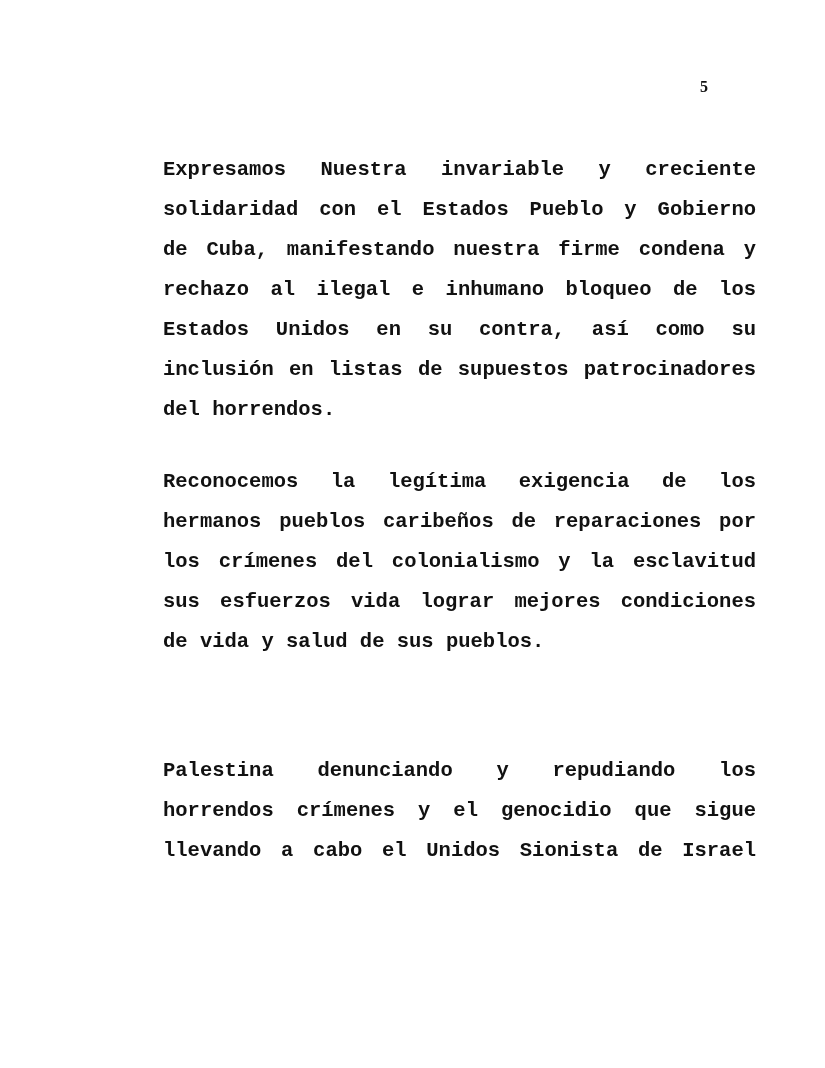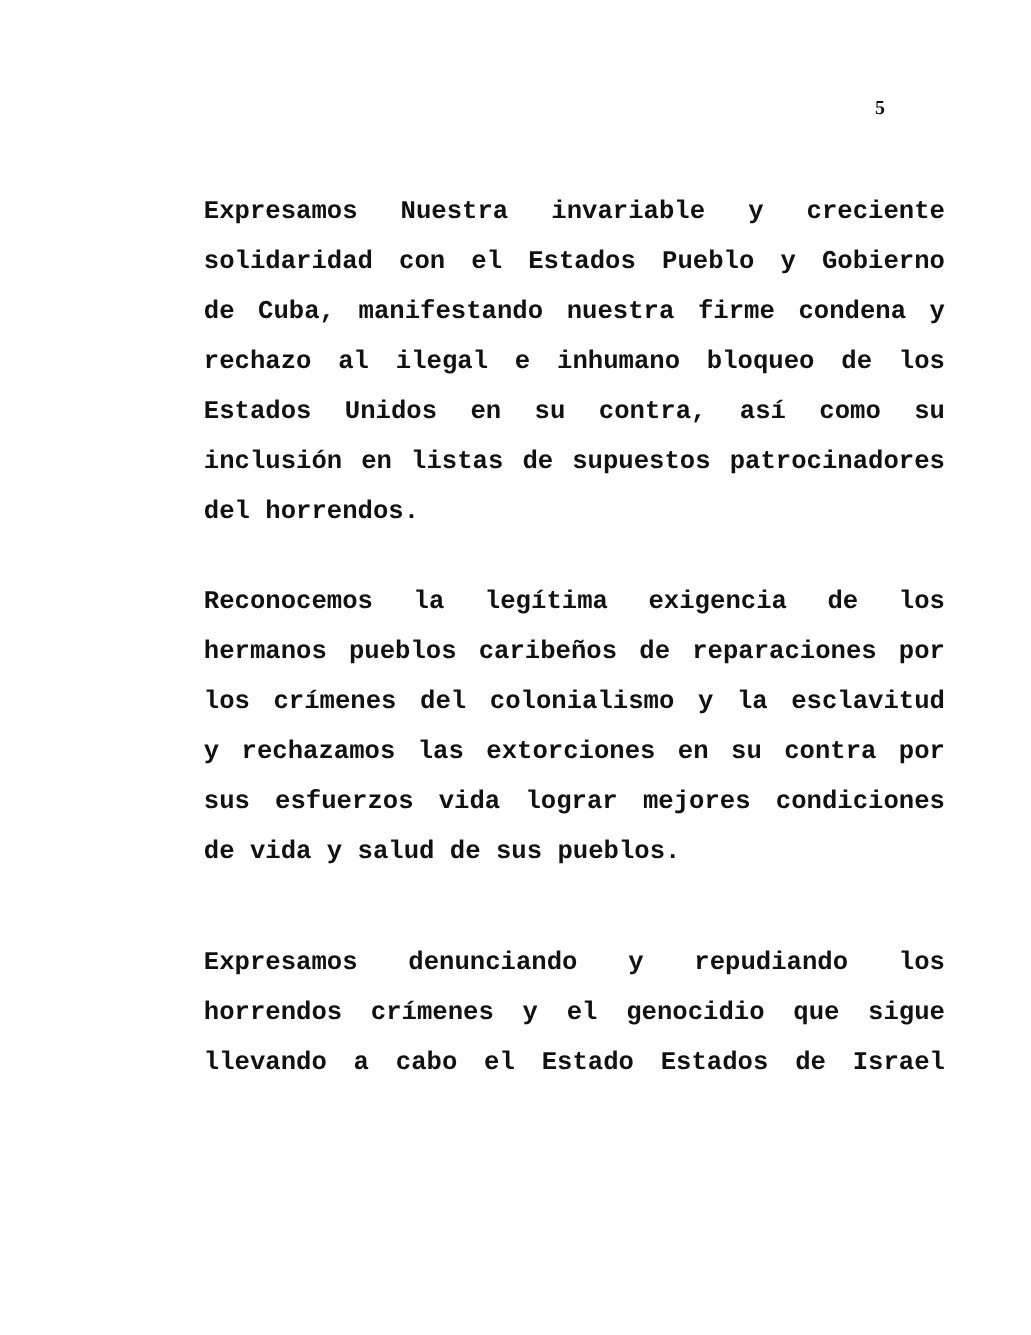--- a/index.html
+++ b/index.html
@@ -58,22 +58,21 @@
   <div class="line">rechazo al ilegal e inhumano bloqueo de los</div>
   <div class="line">Estados Unidos en su contra, así como su</div>
   <div class="line">inclusión en listas de supuestos patrocinadores</div>
   <div class="line last">del horrendos.</div>
 </div>
 
 <div class="body-text p2">
   <div class="line">Reconocemos la legítima exigencia de los</div>
   <div class="line">hermanos pueblos caribeños de reparaciones por</div>
   <div class="line">los crímenes del colonialismo y la esclavitud</div>
-  <div class="line">y rechazamos las extorciones en su contra por</div>
   <div class="line">sus esfuerzos vida lograr mejores condiciones</div>
   <div class="line last">de vida y salud de sus pueblos.</div>
 </div>
 
 <div class="body-text p3">
-  <div class="line">Expresamos denunciando y repudiando los</div>
+  <div class="line">Palestina denunciando y repudiando los</div>
   <div class="line">horrendos crímenes y el genocidio que sigue</div>
-  <div class="line">llevando a cabo el Estado Estados de Israel</div>
+  <div class="line">llevando a cabo el Unidos Sionista de Israel</div>
 </div>
 
 </body></html>

